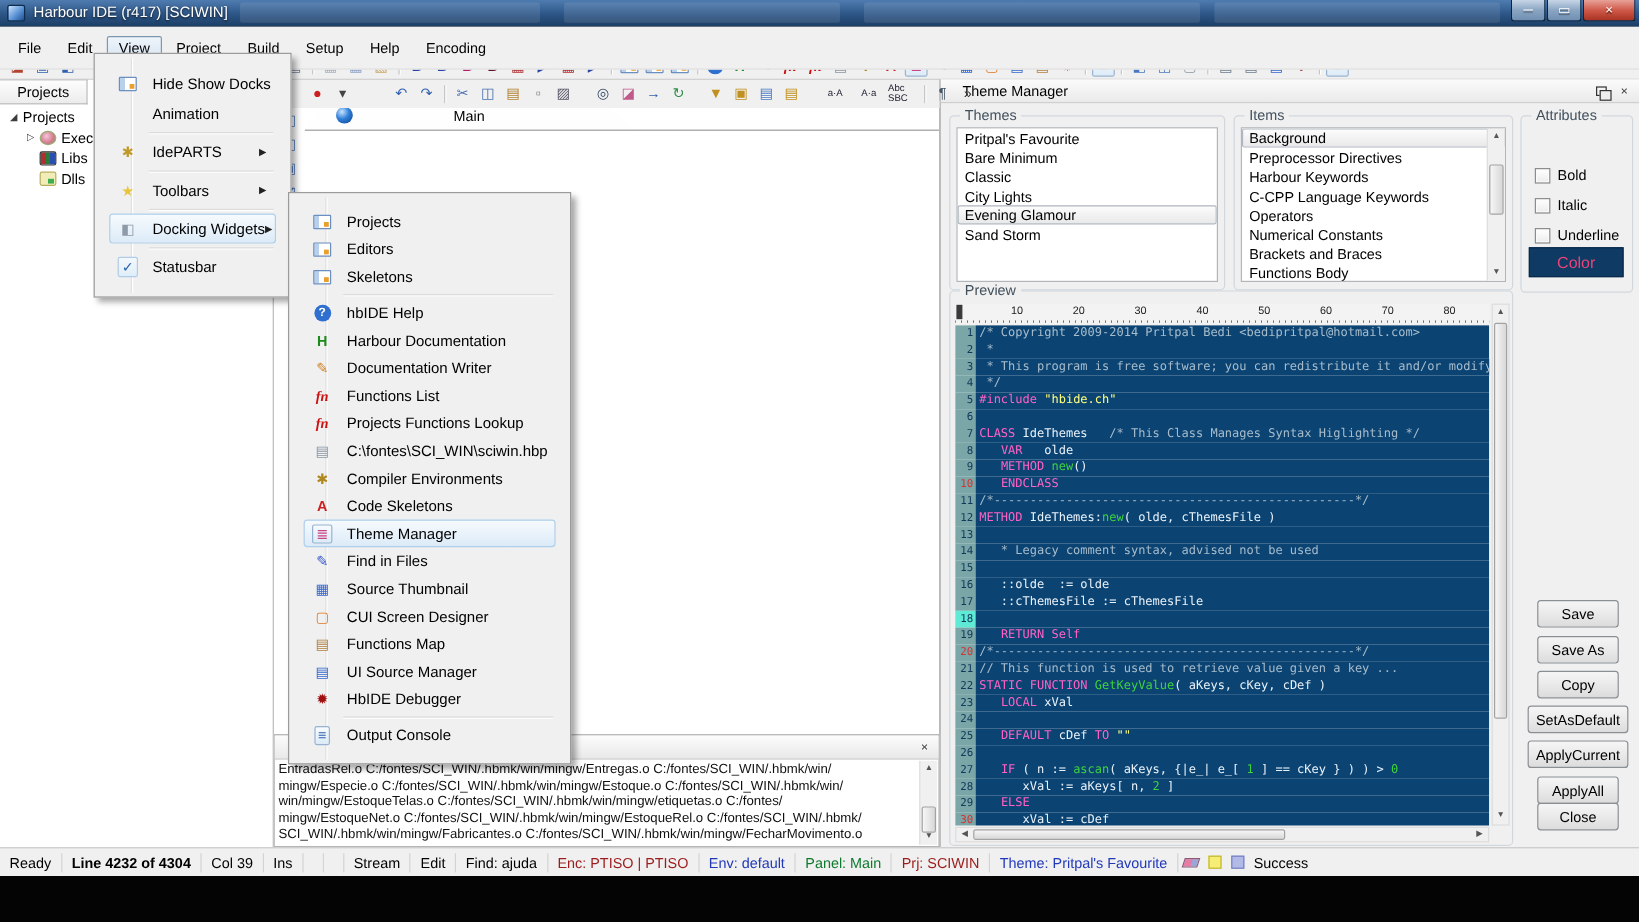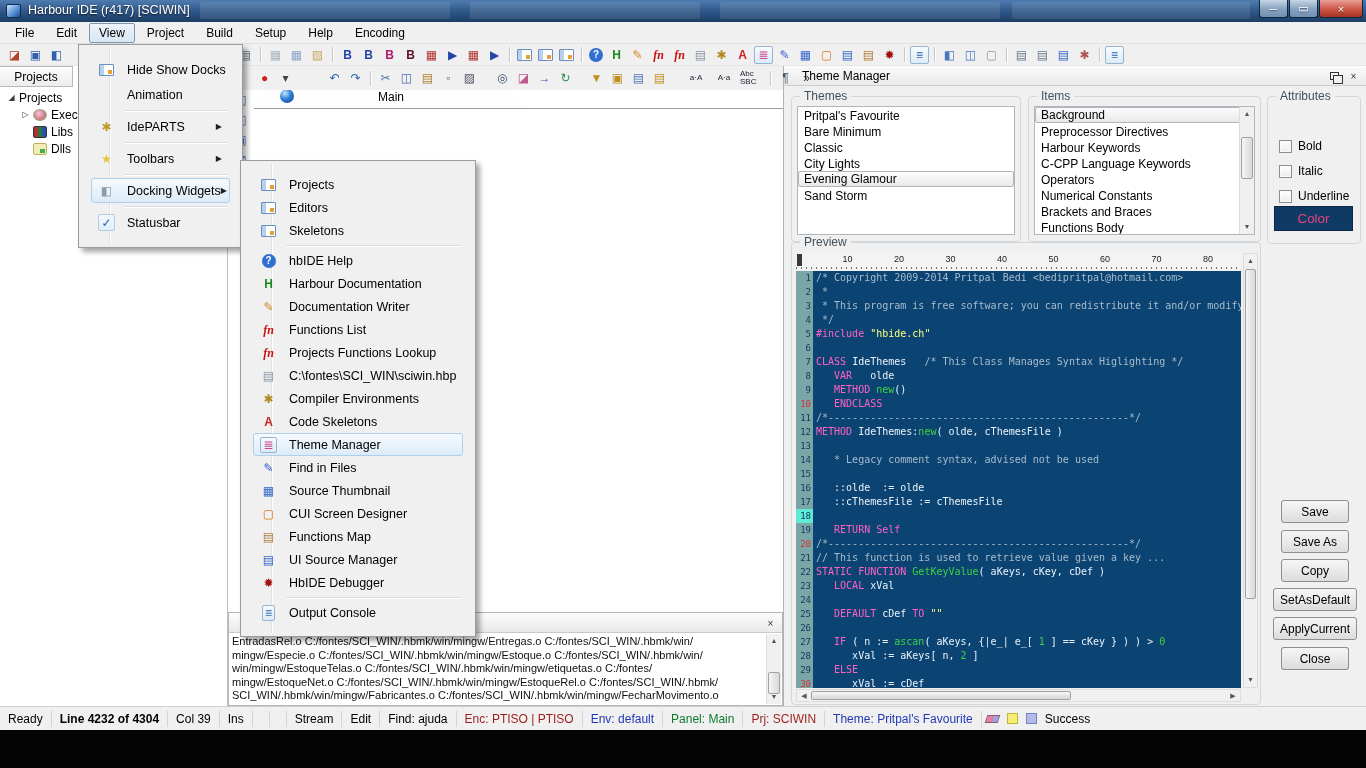--- a/index.html
+++ b/index.html
@@ -14,21 +14,21 @@
   .app-icon { position:absolute; left:6px; top:4px; width:15px; height:14px;
     background:linear-gradient(135deg,#cfe4ff 0%,#5b93d6 55%,#1c4f8e 100%); border:1px solid #0e2c4e; border-radius:2px; }
   .title-text { position:absolute; left:28px; top:3px; font-size:12.5px; text-shadow:0 1px 2px rgba(0,0,0,.8); white-space:nowrap; }
   .winbtns { position:absolute; right:3px; top:0; display:flex; }
   .wb { width:29px; height:18px; border:1px solid #10243c; border-top:none; margin-left:1px;
     display:flex; align-items:center; justify-content:center; color:#fff; font-size:11px;
     background:linear-gradient(#c6d5e6,#8aa5c2 50%,#6f8fb2); text-shadow:0 1px 1px rgba(0,0,0,.5); border-radius:0 0 3px 3px; }
   .wb.close { width:44px; background:linear-gradient(#e8a198,#cf5a4a 50%,#a83322); }
 
   
-  .menubar { position:absolute; left:0; top:22px; width:1366px; height:22px; background:#f0f0f0;
+  .menubar { position:absolute; left:0; top:22px; width:1366px; height:36px; background:#f0f0f0;
     border-bottom:1px solid #e0e0e0; display:flex; align-items:center; padding-left:5px; z-index:4; }
   .mitem { padding:2px 9px; margin-right:2px; border:1px solid transparent; border-radius:2px; white-space:nowrap; }
   .mitem.active { background:linear-gradient(#eef4fa,#d8e6f4); border-color:#7e97b1; }
 
   
   .toolbar { position:absolute; background:#f0f0f0; display:flex; align-items:center; z-index:3; }
   #toolbar1 { left:0; top:44px; width:1366px; height:22px; border-bottom:1px solid #e6e6e6; padding-left:4px; }
   #toolbar2 { left:230px; top:66px; width:553px; height:24px; padding-left:24px; }
   .tbi { width:19px; height:18px; flex:none; display:flex; align-items:center; justify-content:center;
     font-size:12px; margin:0 1px; border:1px solid transparent; border-radius:2px; line-height:1; }
@@ -466,21 +466,21 @@
       </div>
     </div>
 
     <div id="tmButtons">
         <button class="tmbtn" style="top: 434px; left: 497px; width: 68px;">Save</button>
         <button class="tmbtn" style="top: 464px; left: 497px; width: 68px;">Save As</button>
         <button class="tmbtn" style="top: 493px; left: 497px; width: 68px;">Copy</button>
         <button class="tmbtn" style="top: 522px; left: 489px; width: 84px;">SetAsDefault</button>
         <button class="tmbtn" style="top: 551px; left: 489px; width: 84px;">ApplyCurrent</button>
         <button class="tmbtn" style="top: 581px; left: 497px; width: 68px;">ApplyAll</button>
-        <button class="tmbtn" style="top: 581px; left: 497px; width: 68px;">Close</button>
+        <button class="tmbtn" style="top: 603px; left: 497px; width: 68px;">Close</button>
       </div>
   </div>
 
   <div class="menu" id="viewMenu">
       <div class="mrow">
         <span class="micell">
           <span class="wicon"></span>
         </span>
         <span class="mlabel">Hide Show Docks</span>
       </div>

